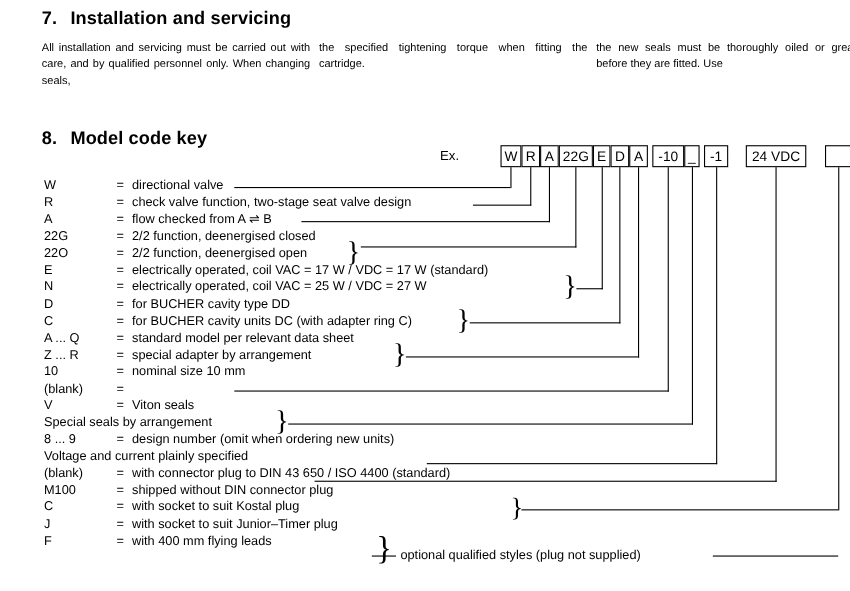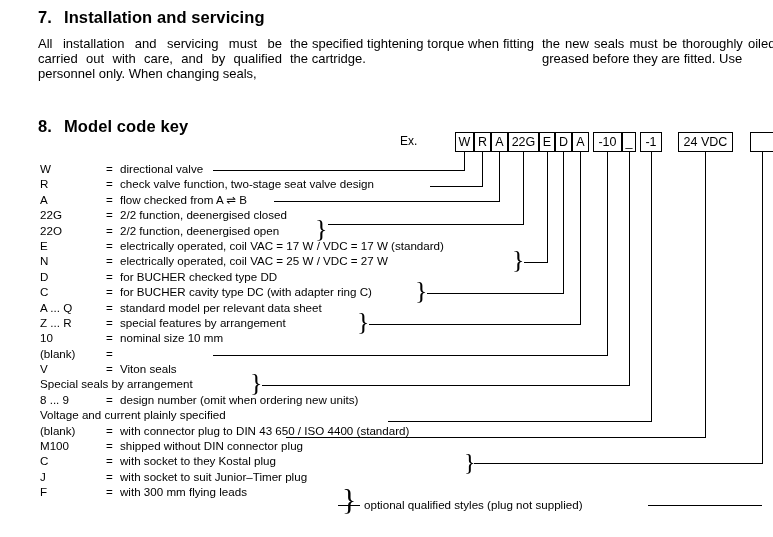--- a/index.html
+++ b/index.html
@@ -37,21 +37,21 @@
   
   .cols {
     position: absolute;
     left: 10px;
     top: 36px;
     width: 754px;
     display: flex;
     gap: 0px;
   }
   .col {
-    font-size: 13px;
+    font-size: 10px;
     line-height: 15.2px;
     text-align: justify;
   }
   .col.c1 { width: 244px; }
   .col.c2 { width: 250px; padding-left: 8px; }
   .col.c3 { width: 244px; padding-left: 8px; }
 
   
   .ex-label {
     position: absolute;
@@ -147,35 +147,35 @@
   <div class="codebox" style="left:722px; width:25px;"></div>
 
   <div class="legend">
     <div class="lrow"><span class="k">W</span><span class="eq">=</span><span class="v">directional valve</span></div>
     <div class="lrow"><span class="k">R</span><span class="eq">=</span><span class="v">check valve function, two-stage seat valve design</span></div>
     <div class="lrow"><span class="k">A</span><span class="eq">=</span><span class="v">flow checked from A ⇌ B</span></div>
     <div class="lrow"><span class="k">22G</span><span class="eq">=</span><span class="v">2/2 function, deenergised closed</span></div>
     <div class="lrow"><span class="k">22O</span><span class="eq">=</span><span class="v">2/2 function, deenergised open</span></div>
     <div class="lrow"><span class="k">E</span><span class="eq">=</span><span class="v">electrically operated, coil VAC = 17 W / VDC = 17 W (standard)</span></div>
     <div class="lrow"><span class="k">N</span><span class="eq">=</span><span class="v">electrically operated, coil VAC = 25 W / VDC = 27 W</span></div>
-    <div class="lrow"><span class="k">D</span><span class="eq">=</span><span class="v">for BUCHER checked type DD</span></div>
-    <div class="lrow"><span class="k">C</span><span class="eq">=</span><span class="v">for BUCHER cavity type DC (with adapter ring C)</span></div>
+    <div class="lrow"><span class="k">D</span><span class="eq">=</span><span class="v">for BUCHER cavity type DD</span></div>
+    <div class="lrow"><span class="k">C</span><span class="eq">=</span><span class="v">for BUCHER cavity units DC (with adapter ring C)</span></div>
     <div class="lrow"><span class="k">A ... Q</span><span class="eq">=</span><span class="v">standard model per relevant data sheet</span></div>
-    <div class="lrow"><span class="k">Z ... R</span><span class="eq">=</span><span class="v">special features by arrangement</span></div>
+    <div class="lrow"><span class="k">Z ... R</span><span class="eq">=</span><span class="v">special adapter by arrangement</span></div>
     <div class="lrow"><span class="k">10</span><span class="eq">=</span><span class="v">nominal size 10 mm</span></div>
     <div class="lrow"><span class="k">(blank)</span><span class="eq">=</span></div>
     <div class="lrow"><span class="k">V</span><span class="eq">=</span><span class="v">Viton seals</span></div>
     <div class="lrow full"><span class="k">Special seals by arrangement</span></div>
     <div class="lrow"><span class="k">8 ... 9</span><span class="eq">=</span><span class="v">design number (omit when ordering new units)</span></div>
     <div class="lrow full"><span class="k">Voltage and current plainly specified</span></div>
     <div class="lrow"><span class="k">(blank)</span><span class="eq">=</span><span class="v">with connector plug to DIN 43 650 / ISO 4400 (standard)</span></div>
     <div class="lrow"><span class="k">M100</span><span class="eq">=</span><span class="v">shipped without DIN connector plug</span></div>
-    <div class="lrow"><span class="k">C</span><span class="eq">=</span><span class="v">with socket to they Kostal plug</span></div>
+    <div class="lrow"><span class="k">C</span><span class="eq">=</span><span class="v">with socket to suit Kostal plug</span></div>
     <div class="lrow"><span class="k">J</span><span class="eq">=</span><span class="v">with socket to suit Junior–Timer plug</span></div>
-    <div class="lrow"><span class="k">F</span><span class="eq">=</span><span class="v">with 300 mm flying leads</span></div>
+    <div class="lrow"><span class="k">F</span><span class="eq">=</span><span class="v">with 400 mm flying leads</span></div>
   </div>
 
   <div class="ln hl" style="left:185px; top:170px; width:251px;"></div>
   <div class="ln vl" style="left:436px; top:152px; height:19px;"></div>
 
   <div class="ln hl" style="left:402px; top:186px; width:53px;"></div>
   <div class="ln vl" style="left:454px; top:152px; height:35px;"></div>
 
   <div class="ln hl" style="left:246px; top:201px; width:226px;"></div>
   <div class="ln vl" style="left:471px; top:152px; height:50px;"></div>

